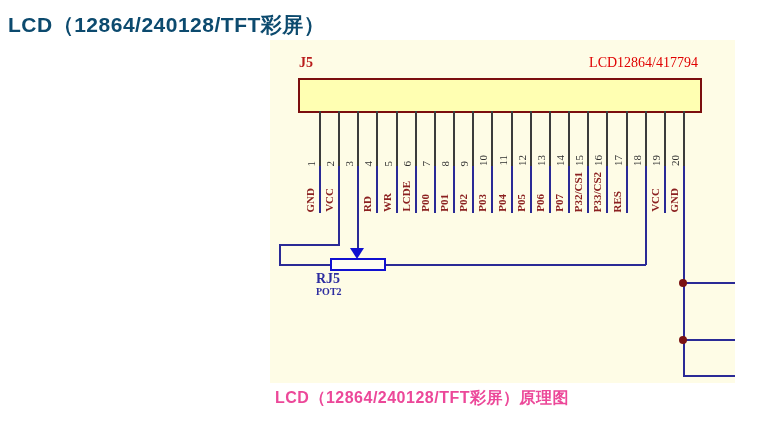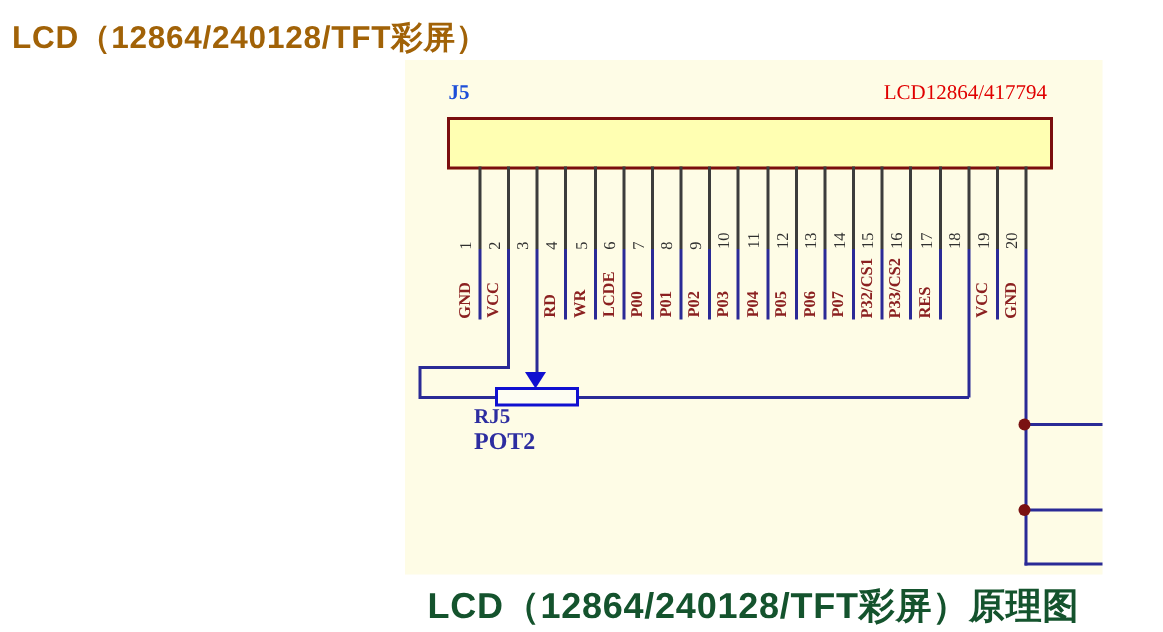--- a/index.html
+++ b/index.html
@@ -1,44 +1,44 @@
 <!DOCTYPE html>
 <html><head>
 <meta charset="utf-8">
 <style>
   html,body{margin:0;padding:0;}
   body{width:775px;height:421px;position:relative;background:#ffffff;
        font-family:"Liberation Sans",sans-serif;overflow:hidden;}
   .abs{position:absolute;}
-  #title{left:8px;top:11px;font-size:21px;font-weight:bold;color:#a16207;
+  #title{left:8px;top:11px;font-size:21px;font-weight:bold;color:#0c4a6e;
          letter-spacing:0.5px;white-space:nowrap;}
-  #caption{left:285px;top:388px;font-size:24px;font-weight:bold;color:#14532d;
+  #caption{left:275px;top:388px;font-size:16px;font-weight:bold;color:#ec4899;
            letter-spacing:0.5px;white-space:nowrap;}
   #sheet{left:270px;top:40px;width:465px;height:343px;background:#FEFCE6;}
   #connector-box{left:298px;top:78px;width:404px;height:35px;background:#FFFFB2;
                  border:2px solid #7B0E0E;box-sizing:border-box;}
   #designator{left:299px;top:55px;font-family:"Liberation Serif",serif;
-              font-size:14px;color:#1d4ed8;font-weight:bold;}
+              font-size:14px;color:#b91c1c;font-weight:bold;}
   #part-label{right:77px;top:55px;font-family:"Liberation Serif",serif;
               font-size:14px;color:#E00000;}
   .stub{width:2px;background:#3C3C3C;}
   .wire{background:#2A2A96;}
   .wire.h{height:2px;} .wire.v{width:2px;}
   .vtext{writing-mode:vertical-rl;transform:rotate(180deg);
          font-family:"Liberation Serif",serif;white-space:nowrap;line-height:1;}
   .pin-num{font-size:11px;color:#2F2F2F;}
   .pin-lbl{font-size:11px;font-weight:bold;color:#8B2020;}
   #pot-body{left:330px;top:258px;width:56px;height:13px;background:#FDFDF2;
             border:2px solid #1010D0;box-sizing:border-box;}
   #pot-arrow{left:350px;top:248px;width:0;height:0;border-left:7px solid transparent;
              border-right:7px solid transparent;border-top:11px solid #1010D0;}
   #pot-ref{left:316px;top:271px;font-family:"Liberation Serif",serif;
            font-size:14px;font-weight:bold;color:#2D2DA0;}
   #pot-type{left:316px;top:286px;font-family:"Liberation Serif",serif;
-            font-size:16px;font-weight:bold;color:#2D2DA0;}
+            font-size:10px;font-weight:bold;color:#2D2DA0;}
   .dot{width:8px;height:8px;border-radius:50%;background:#7A1212;}
 </style>
 </head>
 <body>
 
 <div class="abs" id="title">LCD（12864/240128/TFT彩屏）</div>
 <div class="abs" id="caption">LCD（12864/240128/TFT彩屏）原理图</div>
 
 <div class="abs" id="sheet"></div>
 

